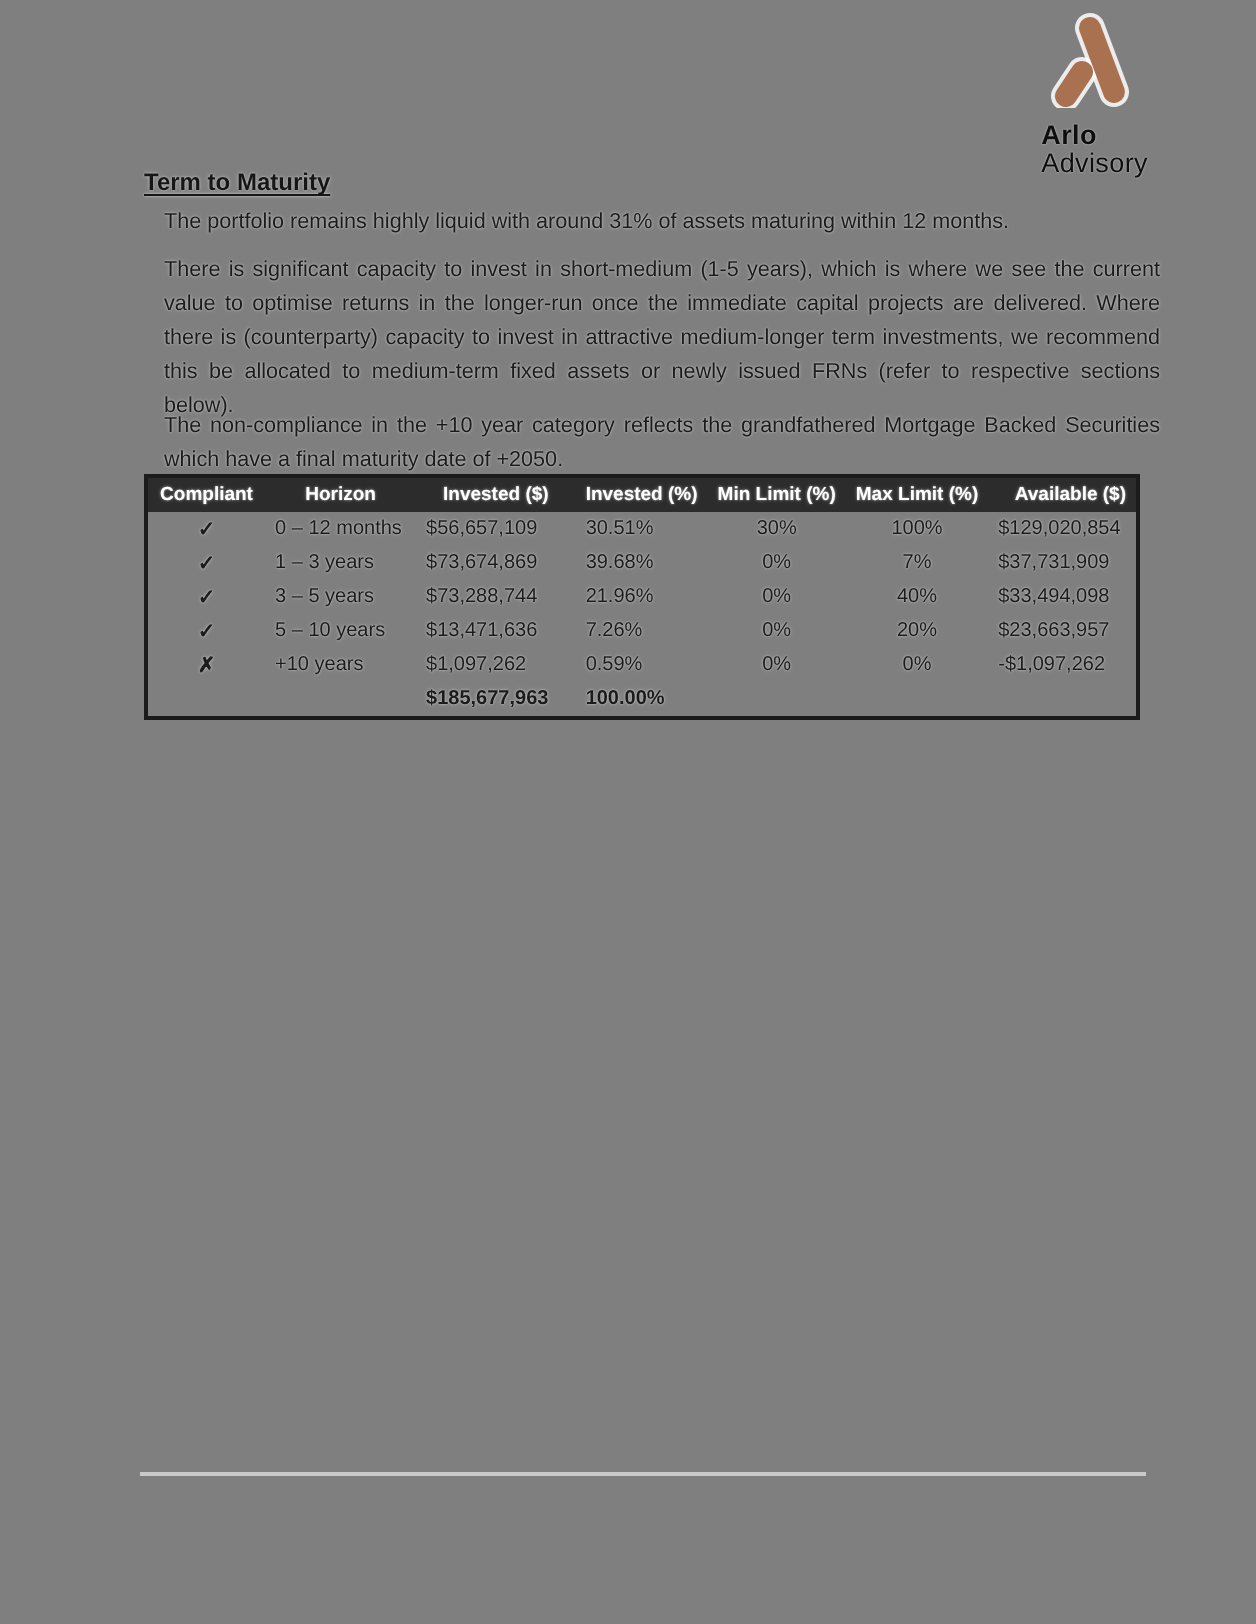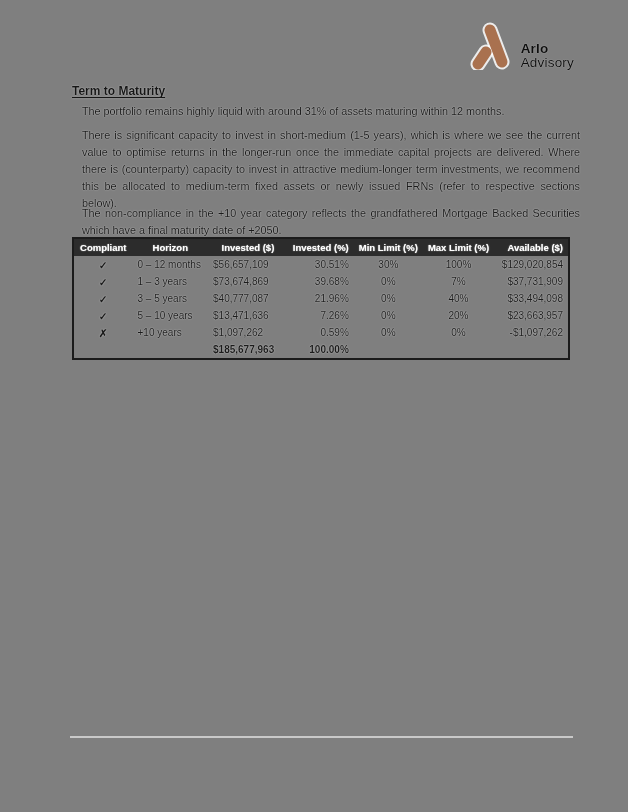--- a/index.html
+++ b/index.html
@@ -8,22 +8,22 @@
     width:628px;height:812px;
     background:#7f7f7f;
     font-family:"Liberation Sans",sans-serif;
     color:#1c1c1c;
     overflow:hidden;
   }
   .halo{ text-shadow:0 0 1px rgba(255,255,255,0.55), 0 0 2px rgba(255,255,255,0.30); }
 
   
   .logo{
-    position:absolute; top:20px; right:54px;
-    display:flex; align-items:flex-end; gap:7px;
+    position:absolute; top:4px; right:54px;
+    display:flex; align-items:center; gap:7px;flex-direction:column;
   }
   .logo-text{ line-height:1.05; color:#0e0e0e; font-size:13.5px;
     text-shadow:0 0 1px rgba(255,255,255,0.65);}
   .logo-text .l1{ font-weight:bold; letter-spacing:0.2px;}
   .logo-text .l2{ font-weight:normal; letter-spacing:0.2px;}
 
   
   .doc-title{
     position:absolute; left:72px; top:84px;
     font-size:12px; font-weight:bold; color:#161616;
@@ -47,21 +47,21 @@
   }
   .maturity-table th{
     background:#2c2c2c; color:#ffffff;
     font-size:9.5px; font-weight:bold;
     padding:3px 5px; white-space:nowrap;
   }
   .maturity-table td{
     padding:2px 5px; height:13px; white-space:nowrap; color:#1b1b1b;
   }
   th.al{text-align:center;} th.ar{text-align:right;} th.ac{text-align:center;}
-  td.al{text-align:left;} td.ar{text-align:right;} td.ac{text-align:center;}
+  td.al{text-align:left;} td.ar{} td.ac{text-align:center;}
   .check{ color:#76b041; font-weight:bold; font-size:10.5px; }
   .cross{ color:#e60000; font-weight:bold; font-size:10.5px; }
   .neg{ color:#e60000; font-weight:normal; }
   .total-row td{ font-weight:bold; }
 
   
   .footer-rule{
     position:absolute; left:70px; top:736px; width:503px; height:2px;
     background:#c9c9c9;
   }
@@ -131,21 +131,21 @@
         <td class="al">1 – 3 years</td>
         <td class="al">$73,674,869</td>
         <td class="ar">39.68%</td>
         <td class="ac">0%</td>
         <td class="ac">7%</td>
         <td class="ar">$37,731,909</td>
       </tr>
       <tr>
         <td class="ac check">✓</td>
         <td class="al">3 – 5 years</td>
-        <td class="al">$40,777,087</td>
+        <td class="al">$73,288,744</td>
         <td class="ar">21.96%</td>
         <td class="ac">0%</td>
         <td class="ac">40%</td>
         <td class="ar">$33,494,098</td>
       </tr>
       <tr>
         <td class="ac check">✓</td>
         <td class="al">5 – 10 years</td>
         <td class="al">$13,471,636</td>
         <td class="ar">7.26%</td>

